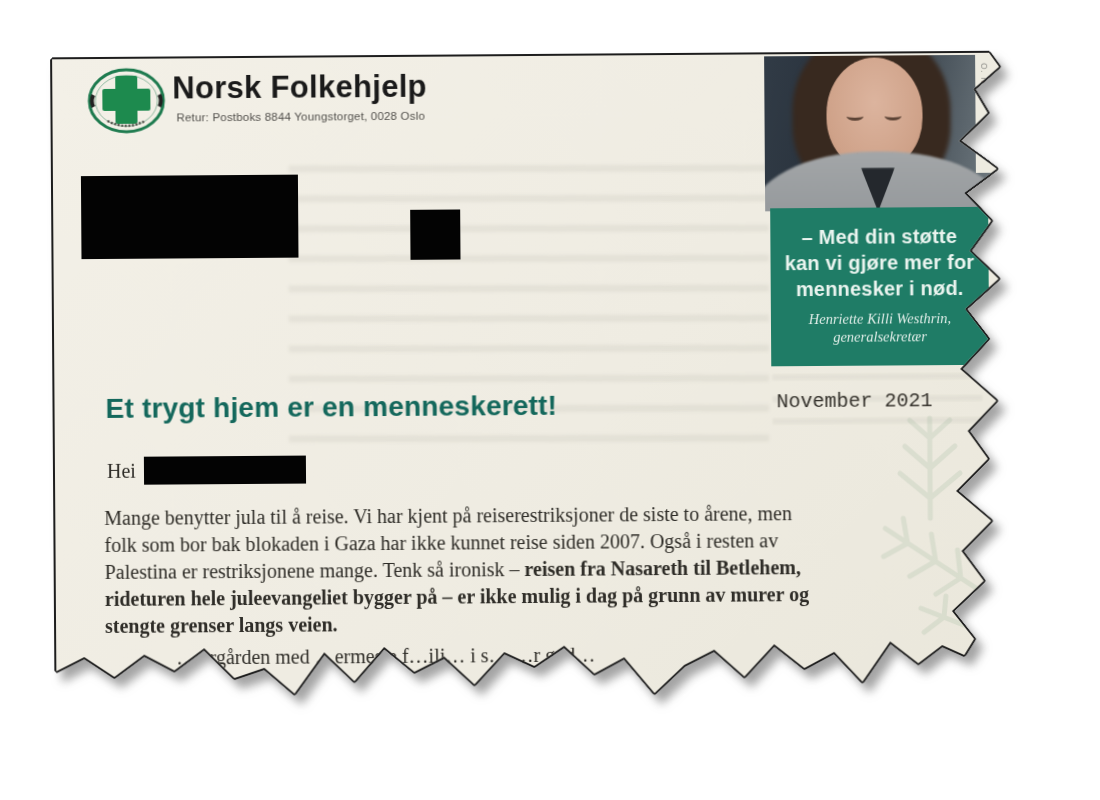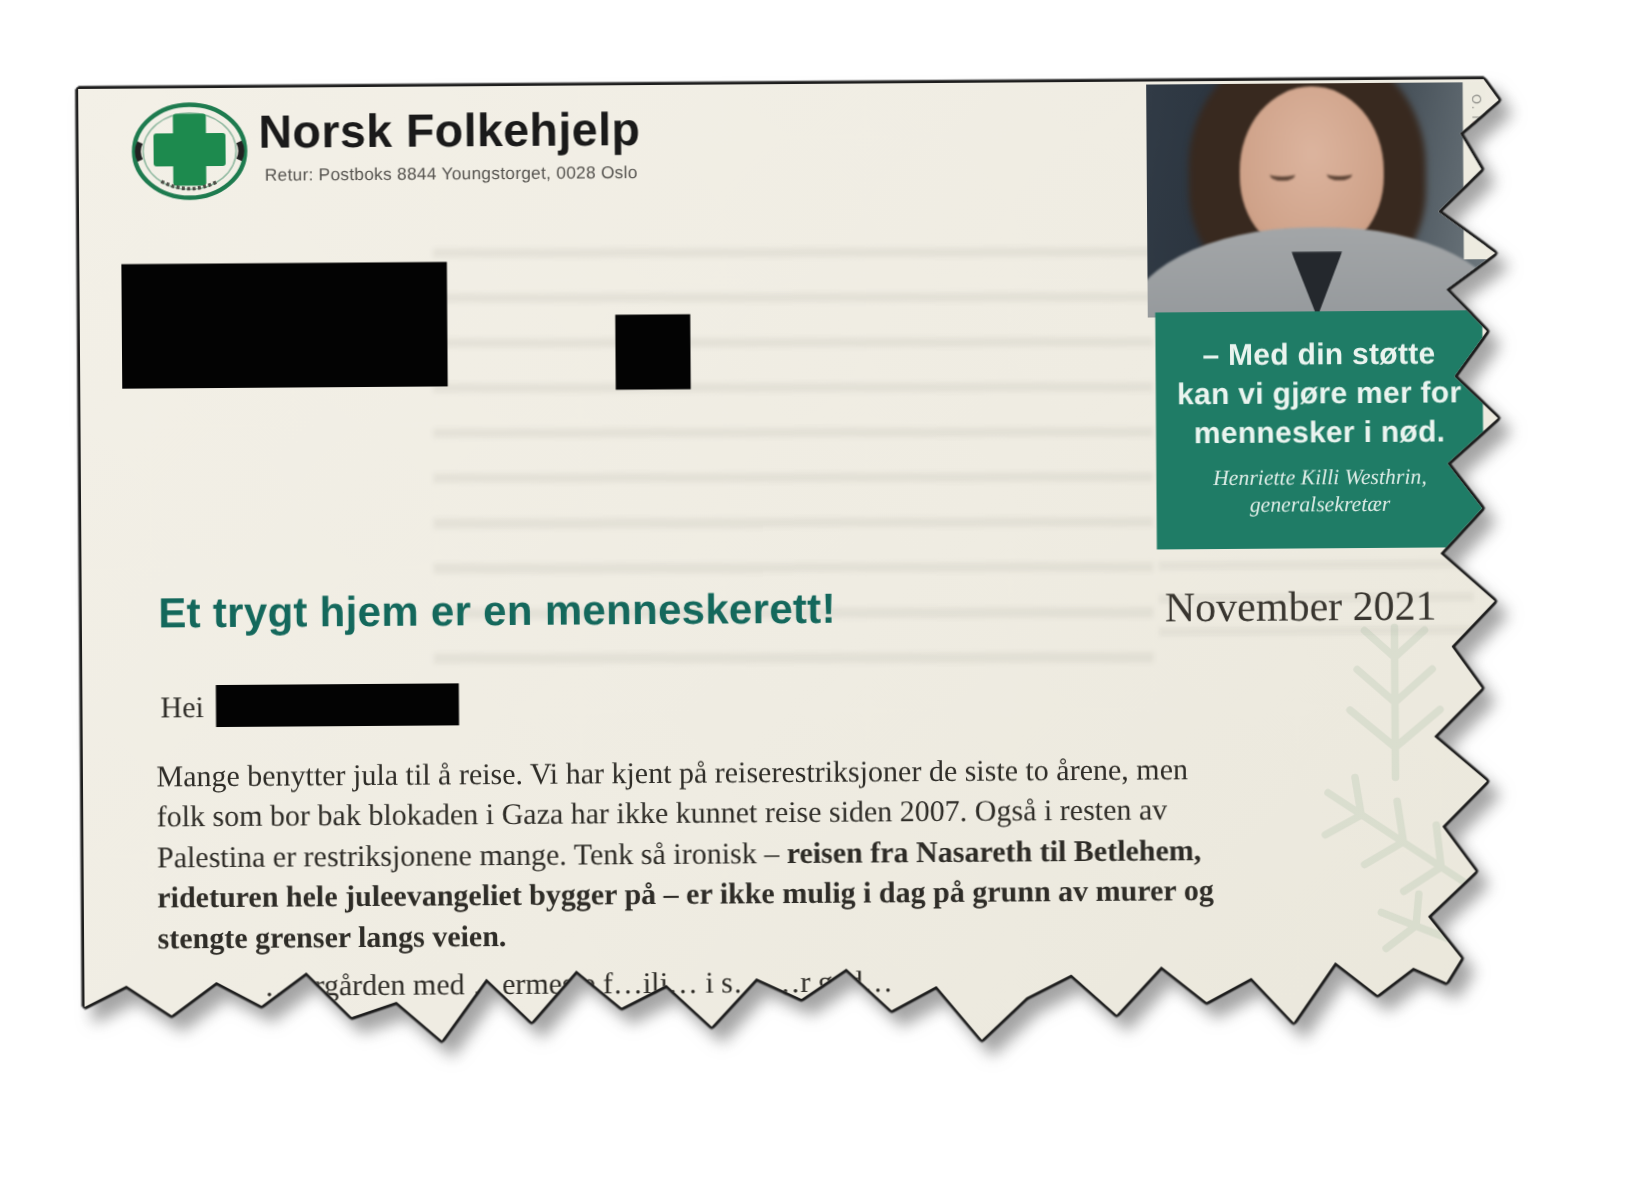--- a/index.html
+++ b/index.html
@@ -89,21 +89,21 @@
   
   .quote-box{
     left:717px;top:154px;width:218px;height:158px;background:#1f7c66;
     color:#eaf4ef;text-align:center;padding-top:16px;box-sizing:border-box;
   }
   .quote-line{font-size:20px;font-weight:700;line-height:26px;letter-spacing:.2px;}
   .quote-attr{margin-top:8px;font-family:"Liberation Serif",serif;font-style:italic;font-size:14.5px;line-height:18px;color:#ddece6;}
 
   
   .headline{left:51px;top:334px;font-size:28px;font-weight:700;color:#14685c;letter-spacing:.2px;white-space:nowrap;}
-  .date{left:722px;top:336px;font-family:Liberation Serif, serif;font-size:28px;color:#38352f;white-space:nowrap;text-align:right;}
+  .date{left:722px;top:336px;font-family:Liberation Mono, monospace;font-size:20px;color:#38352f;white-space:nowrap;text-align:right;}
   .greeting{left:52px;top:398px;font-family:"Liberation Serif",serif;font-size:20px;color:#2e2c27;}
   .bodytext{left:49px;top:446px;font-family:"Liberation Serif",serif;font-size:20px;color:#2e2c27;line-height:27px;}
   .bodytext .ln{white-space:nowrap;}
   .b{font-weight:700;}
   .torn-line{left:120px;top:588px;font-family:"Liberation Serif",serif;font-size:20px;color:#2e2c27;white-space:nowrap;}
 
   
   .snowflake{left:790px;top:355px;opacity:.22;}
 </style>
 </head>

